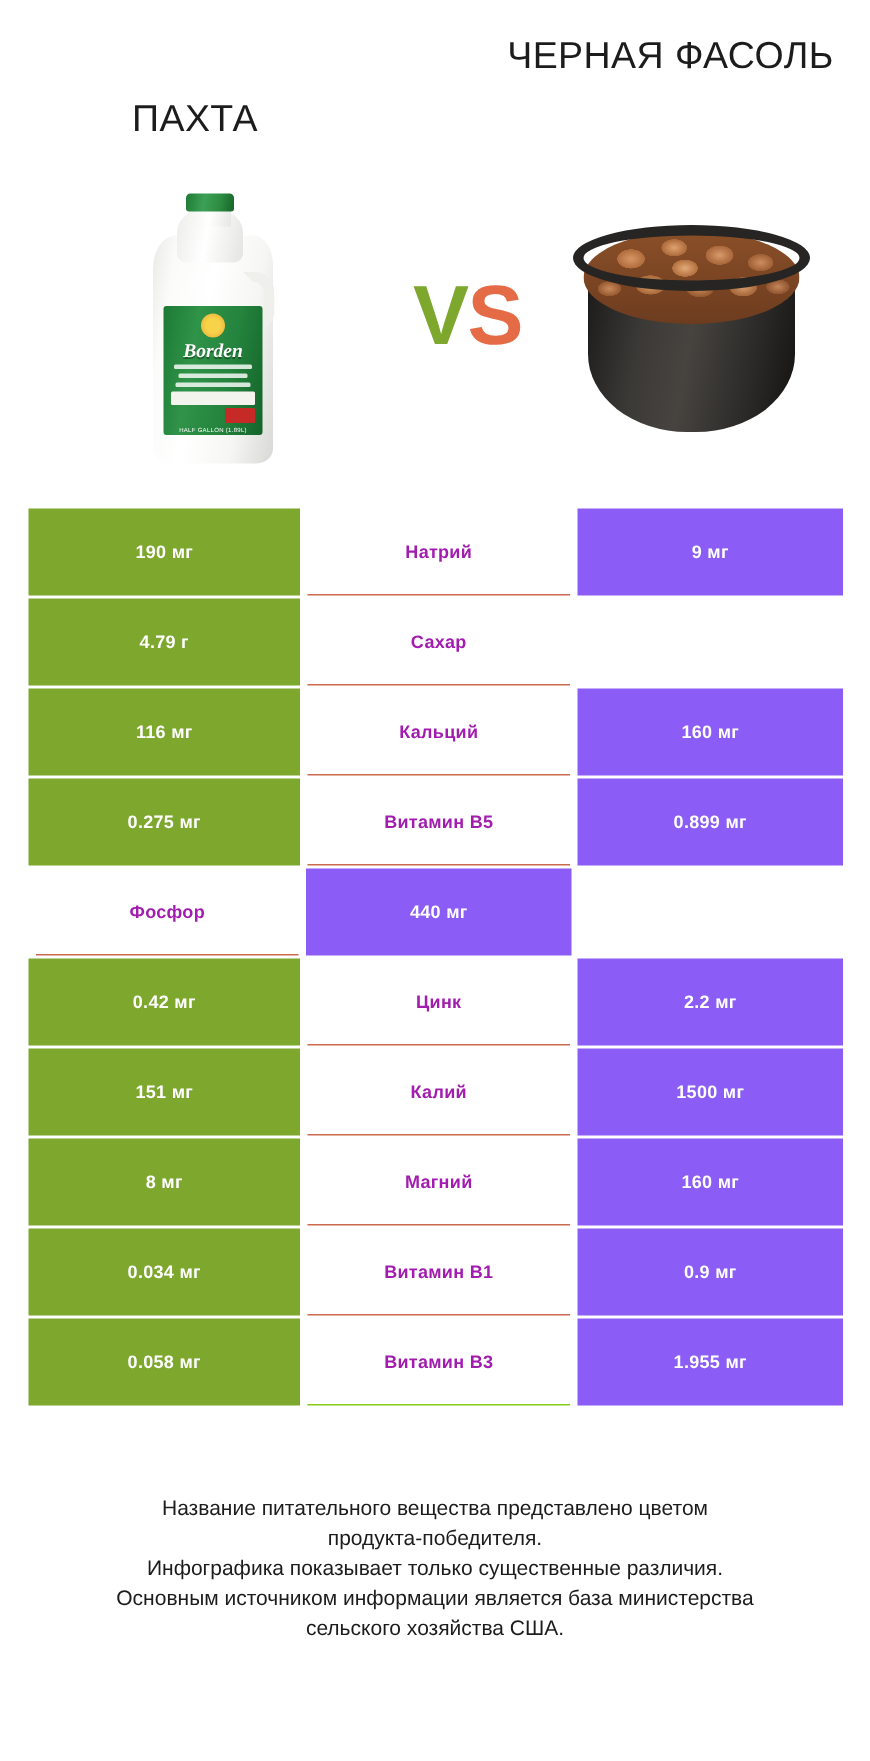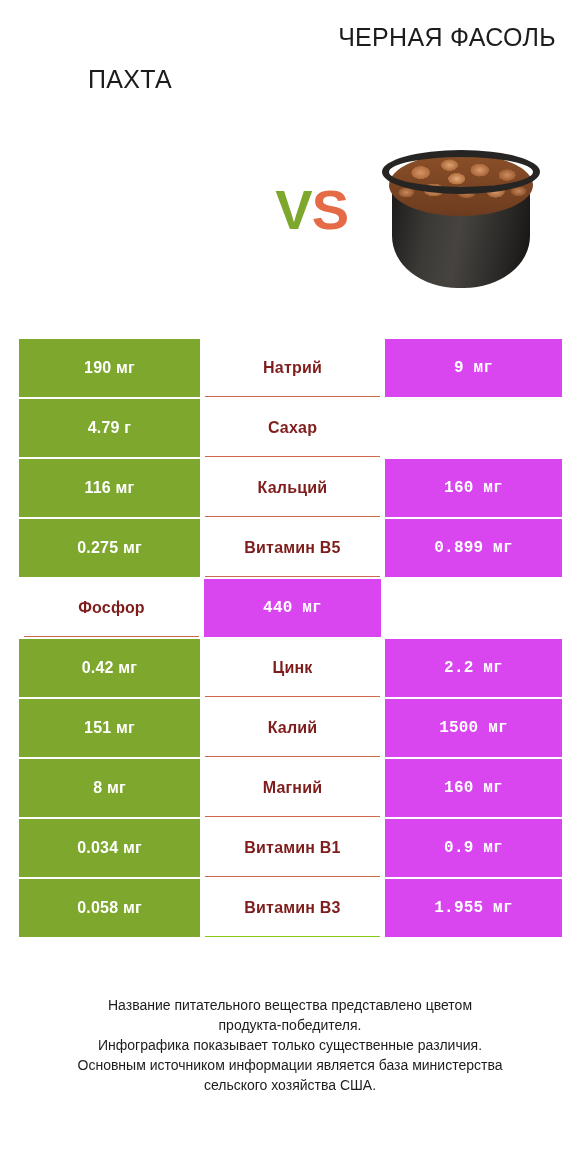--- a/index.html
+++ b/index.html
@@ -217,42 +217,41 @@
   .row {
     position: relative;
     display: flex;
     height: 58px;
     margin-bottom: 2px;
   }
   .cell {
     display: flex;
     align-items: center;
     justify-content: center;
-    font-size: 16px;
+    font-size: 12px;
     font-weight: 700;
     letter-spacing: .2px;
   }
   .cell-left {
     width: 181px;
     background: #7DA72D;
     color: #ffffff;
   }
   .cell-mid {
     width: 175px;
     background: #ffffff;
-    color: #7f1d1d;
+    color: #a21caf;
     border-bottom: 1px solid #CC6A4E;
     margin: 0 5px;
   }
   .row:last-child .cell-mid { border-bottom: 1px solid #84cc16; }
   .cell-right {
     width: 177px;
-    background: #d946ef;
+    background: #8b5cf6;
     color: #ffffff;
-    font-family: Liberation Mono, monospace;
   }
 
   
   .footer {
     position: absolute;
     left: 0; top: 996px;
     width: 580px;
     text-align: center;
     font-size: 14px;
     line-height: 1.42;
@@ -265,20 +264,39 @@
 
 <div class="page">
 
   <div class="header">
     <div class="title title-left">ПАХТА</div>
     <div class="title title-right">ЧЕРНАЯ ФАСОЛЬ</div>
   </div>
 
   <div class="products">
 
+    <div class="jug-wrap">
+      <div class="jug-body"></div>
+      <div class="jug-shoulder"></div>
+      <div class="jug-neck"></div>
+      <div class="jug-cap"></div>
+      <div class="jug-handle"></div>
+      <div class="jug-label">
+        <div class="lbl-sun"></div>
+        <div class="lbl-brand">Borden</div>
+        <div class="lbl-lines">
+          <i></i>
+            <i></i>
+            <i></i>
+        </div>
+        <div class="lbl-white-strip"></div>
+        <div class="lbl-red-tag"></div>
+        <div class="lbl-foot">HALF GALLON (1.89L)</div>
+      </div>
+    </div>
 
     <div class="vs">
       <span class="vs-v">V</span><span class="vs-s">S</span>
     </div>
 
     <div class="bowl-wrap">
       <div class="bowl-base"></div>
       <div class="bowl-beans"></div>
       <div class="bowl-rim"></div>
     </div>

